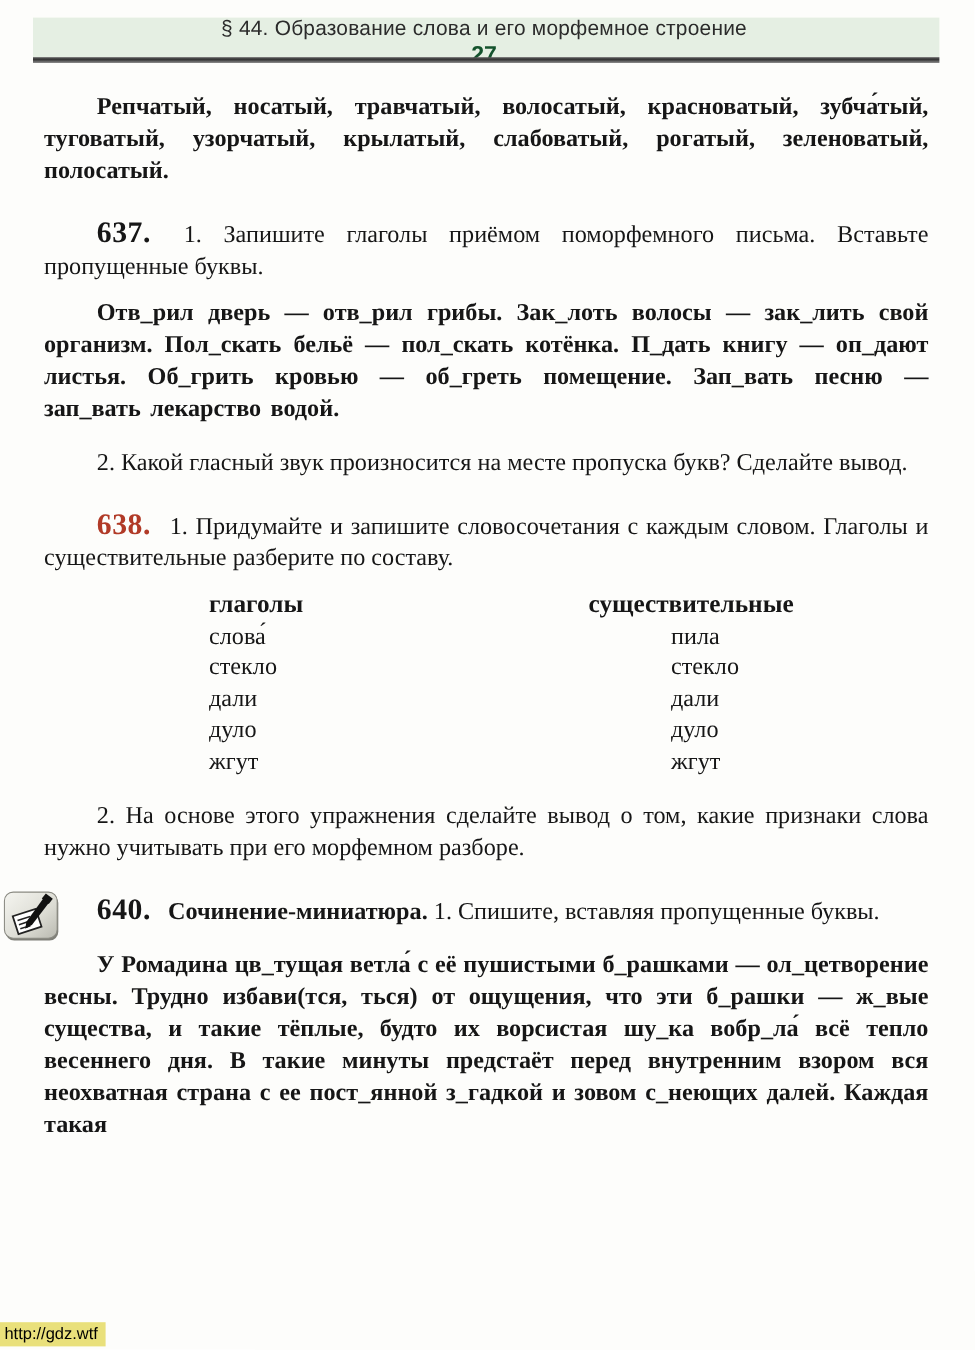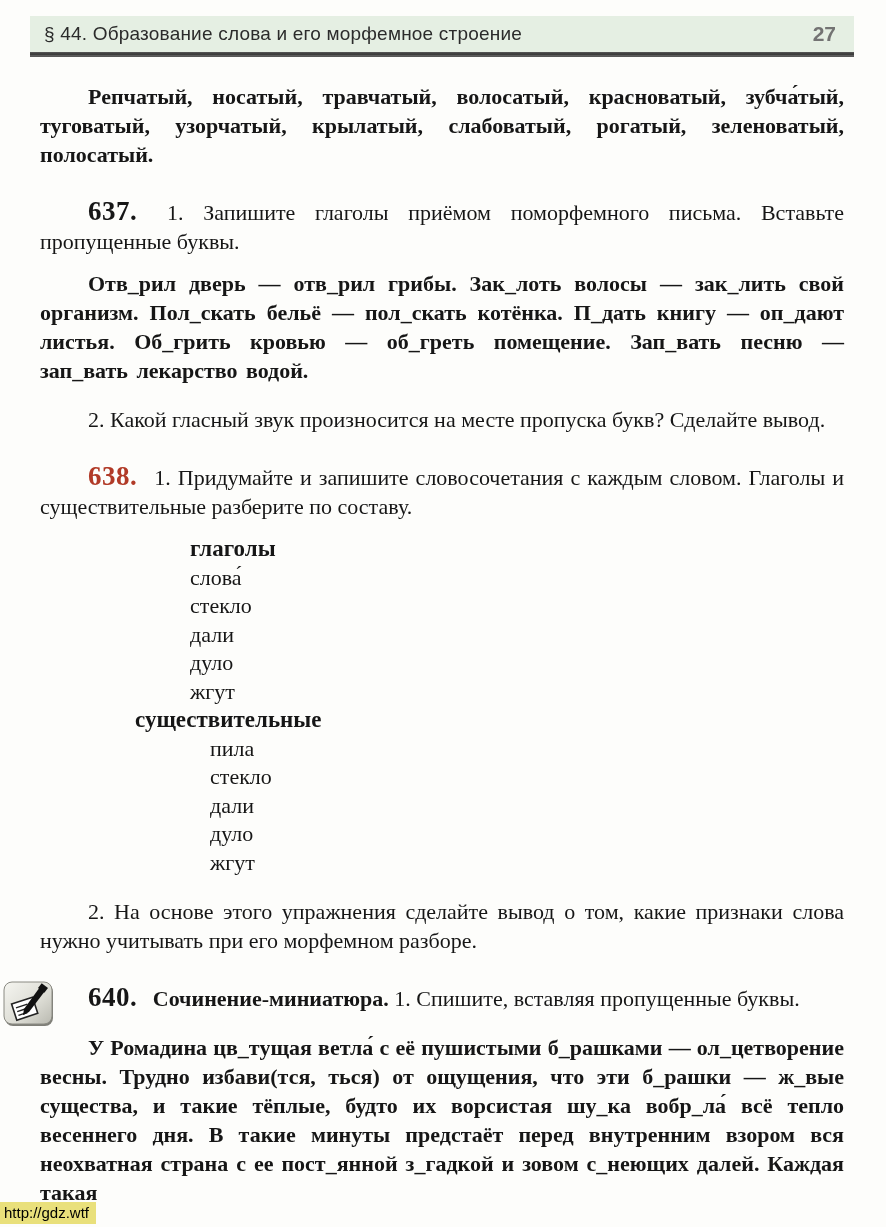--- a/index.html
+++ b/index.html
@@ -18,23 +18,24 @@
   .runhead {
     position: absolute;
     left: 30px; right: 32px; top: 16px;
     height: 36px;
     background: #e5efe3;
     display: flex;
     align-items: center;
     justify-content: space-between;
     padding: 0 18px 0 14px;
     font-family: "Liberation Sans", "DejaVu Sans", sans-serif;
+    flex-direction: column;
   }
   .runhead .sec-title { font-size: 19px; color: #2b2b2b; letter-spacing: 0.2px; }
-  .runhead .page-num  { font-size: 21px; font-weight: bold; color: #737373; }
+  .runhead .page-num  { font-size: 21px; font-weight: bold; color: #14532d; }
   .runhead-rule {
     position: absolute;
     left: 30px; right: 32px; top: 52px;
     height: 5px;
     background: linear-gradient(#5a5a5a, #353535 45%, #6a6a6a 80%, #454545);
   }
 
   
   .content {
     position: absolute;
@@ -61,21 +62,20 @@
   }
   .ex-num.red { color: #b13a27; }
   .ex-subtitle { font-weight: bold; }
 
   
   .cols {
     display: flex;
     margin-top: 14px;
     font-size: 22px;
     line-height: 28.5px;
-    flex-direction: column;
   }
   .col-verbs { margin-left: 150px; width: 250px; }
   .col-nouns { margin-left: 95px; }
   .col-header { font-weight: bold; font-size: 23px; }
   .word-list { list-style: none; }
   .col-nouns .col-header { }
   .col-nouns .word-list { margin-left: 75px; }
 
   
   .ex640-head { position: relative; text-indent: 0; }

